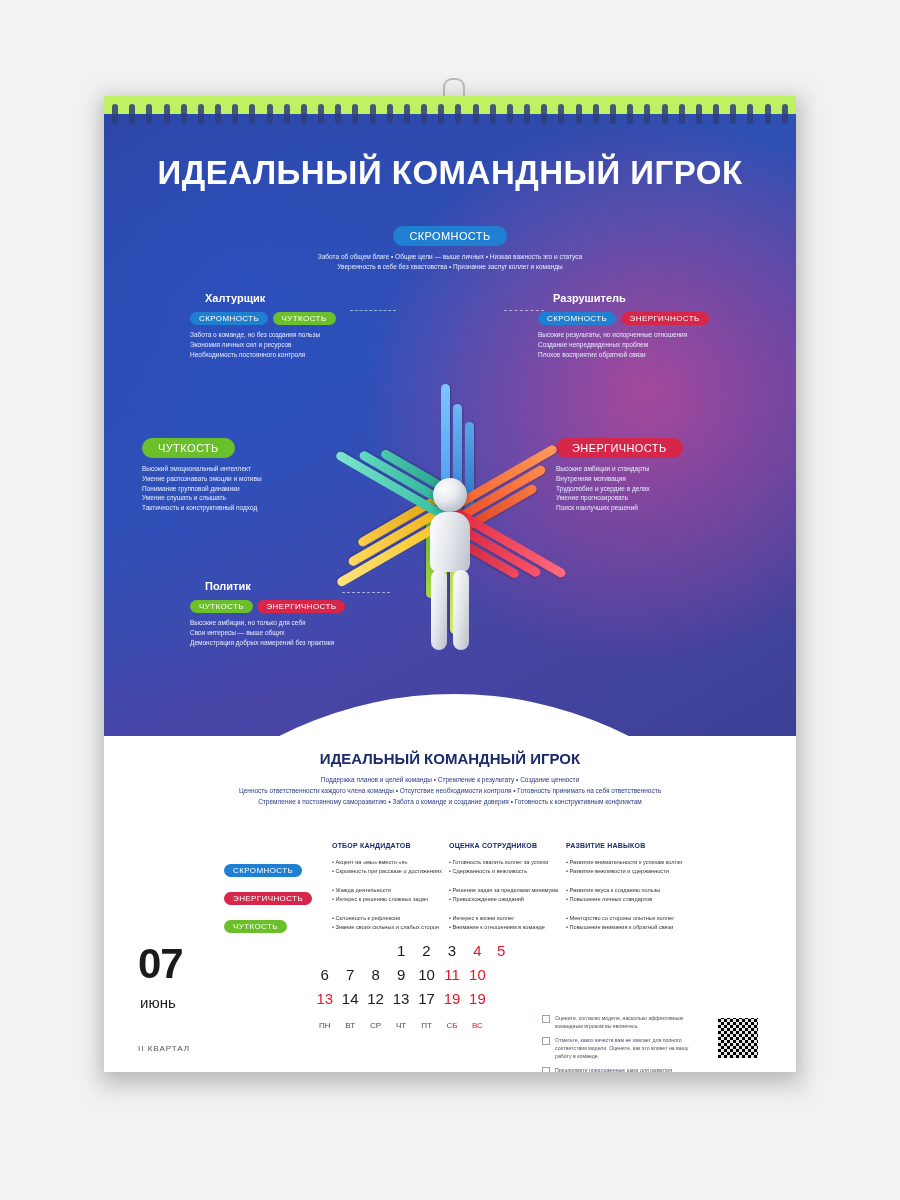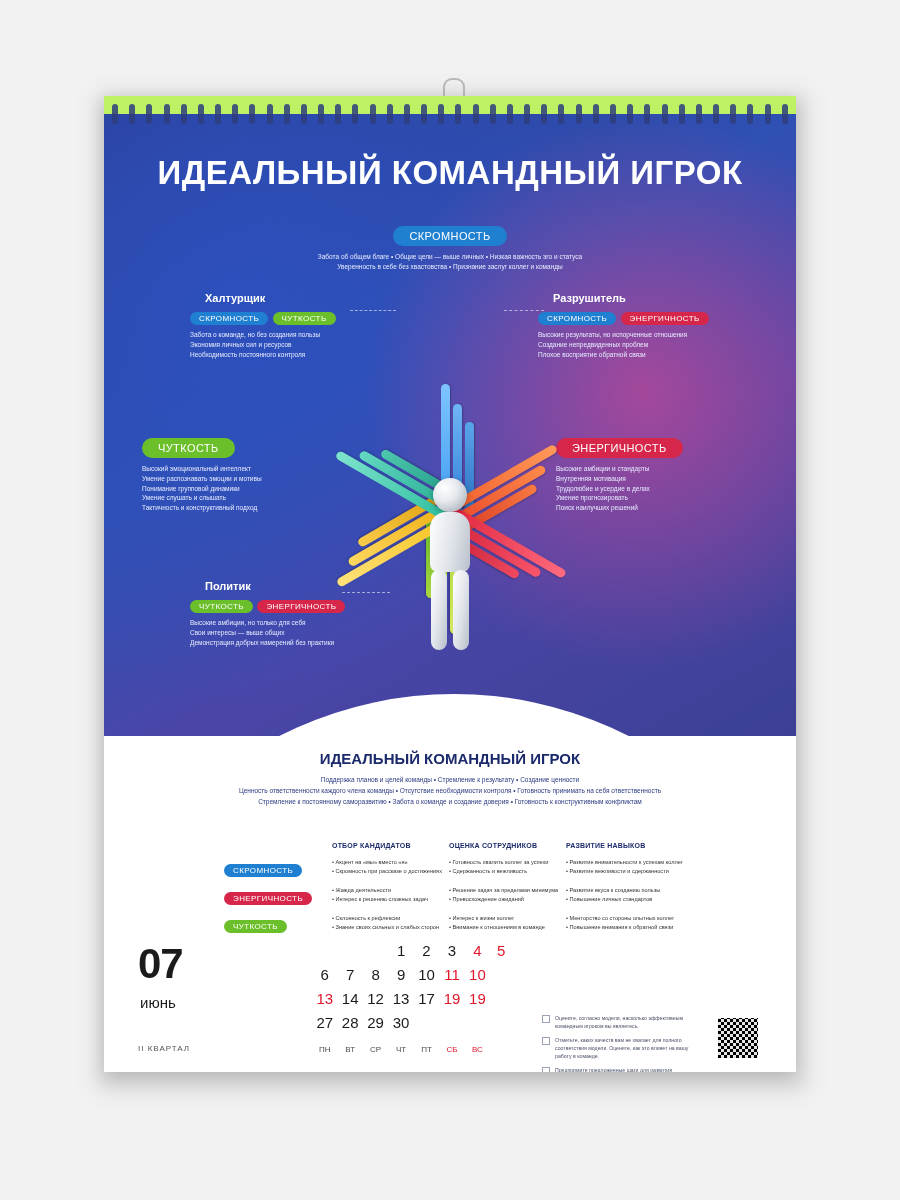--- a/index.html
+++ b/index.html
@@ -379,29 +379,20 @@
           <tr>
             <td class="we">13</td>
             <td>14</td>
             <td>12</td>
             <td>13</td>
             <td>17</td>
             <td class="we">19</td>
             <td class="we">19</td>
           </tr>
           <tr>
-            <td>27</td>
-            <td>28</td>
-            <td>29</td>
-            <td>30</td>
-            <td></td>
-            <td class="we"></td>
-            <td class="we"></td>
-          </tr>
-          <tr>
             <td class="dow">ПН</td>
             <td class="dow">ВТ</td>
             <td class="dow">СР</td>
             <td class="dow">ЧТ</td>
             <td class="dow">ПТ</td>
             <td class="dow we">СБ</td>
             <td class="dow we">ВС</td>
           </tr>
         </tbody>
           </table>

